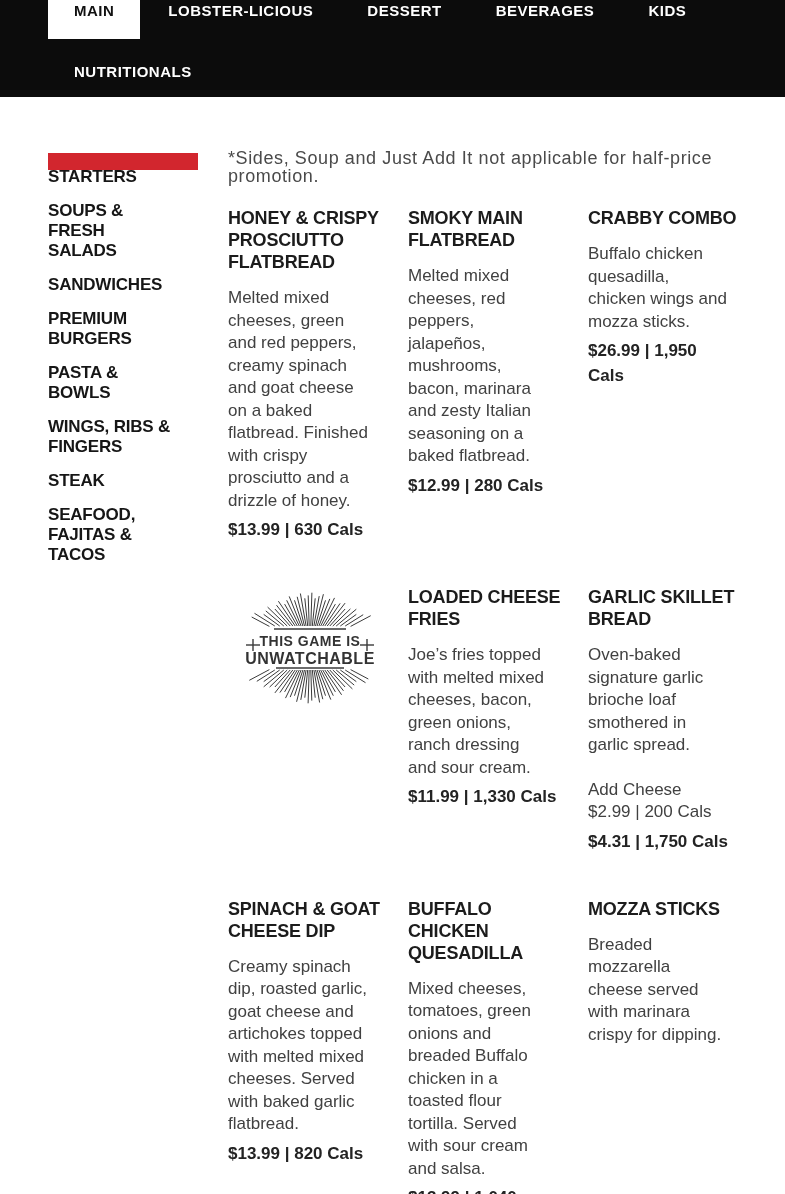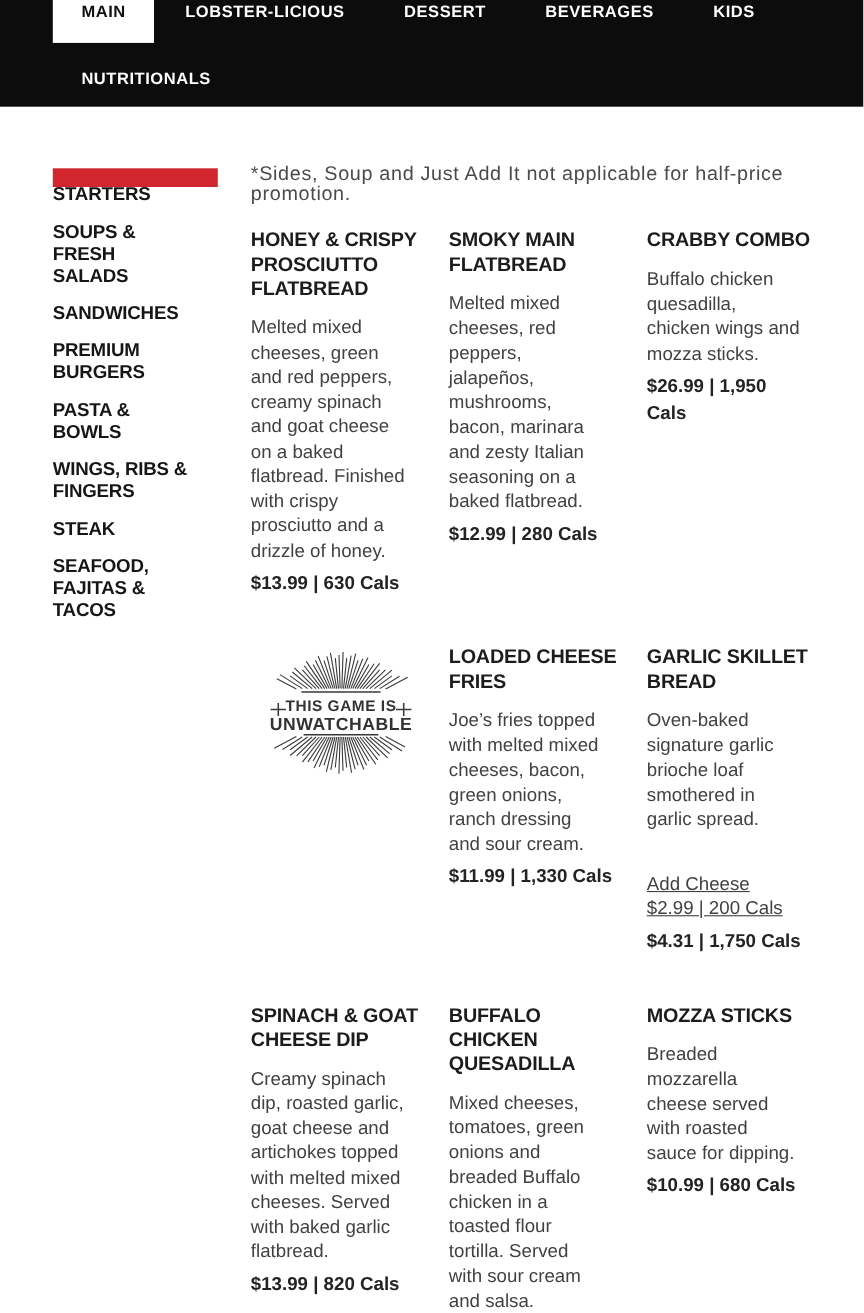--- a/index.html
+++ b/index.html
@@ -67,21 +67,21 @@
     letter-spacing: -0.2px;
     color: #1c1c1c;
     margin: 0 0 14px;
     white-space: pre-line;
   }
   .card .desc, .card .addon {
     font-size: 17px; line-height: 22.5px;
     color: #414141;
     margin: 0; padding-right: 22px;
   }
-  .card .addon { margin-top: 36px; white-space: pre-line; text-decoration: underline; }
+  .card .addon { margin-top: 22px; white-space: pre-line; }
   .card .price {
     font-size: 17px; line-height: 25px; font-weight: 700;
     color: #232323;
     margin-top: 5px;
     white-space: pre-line;
   }
 
   .badge-cell { display: flex; justify-content: center; align-items: flex-start; padding-top: 2px; }
   .badge-cell svg { display: block; }
   .badge-text {
@@ -262,19 +262,18 @@
         <h3>BUFFALO
 CHICKEN
 QUESADILLA</h3>
         <p class="desc">Mixed cheeses, tomatoes, green onions and breaded Buffalo chicken in a toasted flour tortilla. Served with sour cream and salsa.</p>
         <div class="price">$13.99 | 1,040
 Cals</div>
       </div>
 
       <div class="card">
         <h3>MOZZA STICKS</h3>
-        <p class="desc">Breaded mozzarella cheese served with roasted sauce for dipping.</p>
-        <div class="price">$10.99 | 680 Cals</div>
+        <p class="desc">Breaded mozzarella cheese served with marinara crispy for dipping.</p>
       </div>
 
     </div>
   </main>
 </div>
 
 </body></html>

